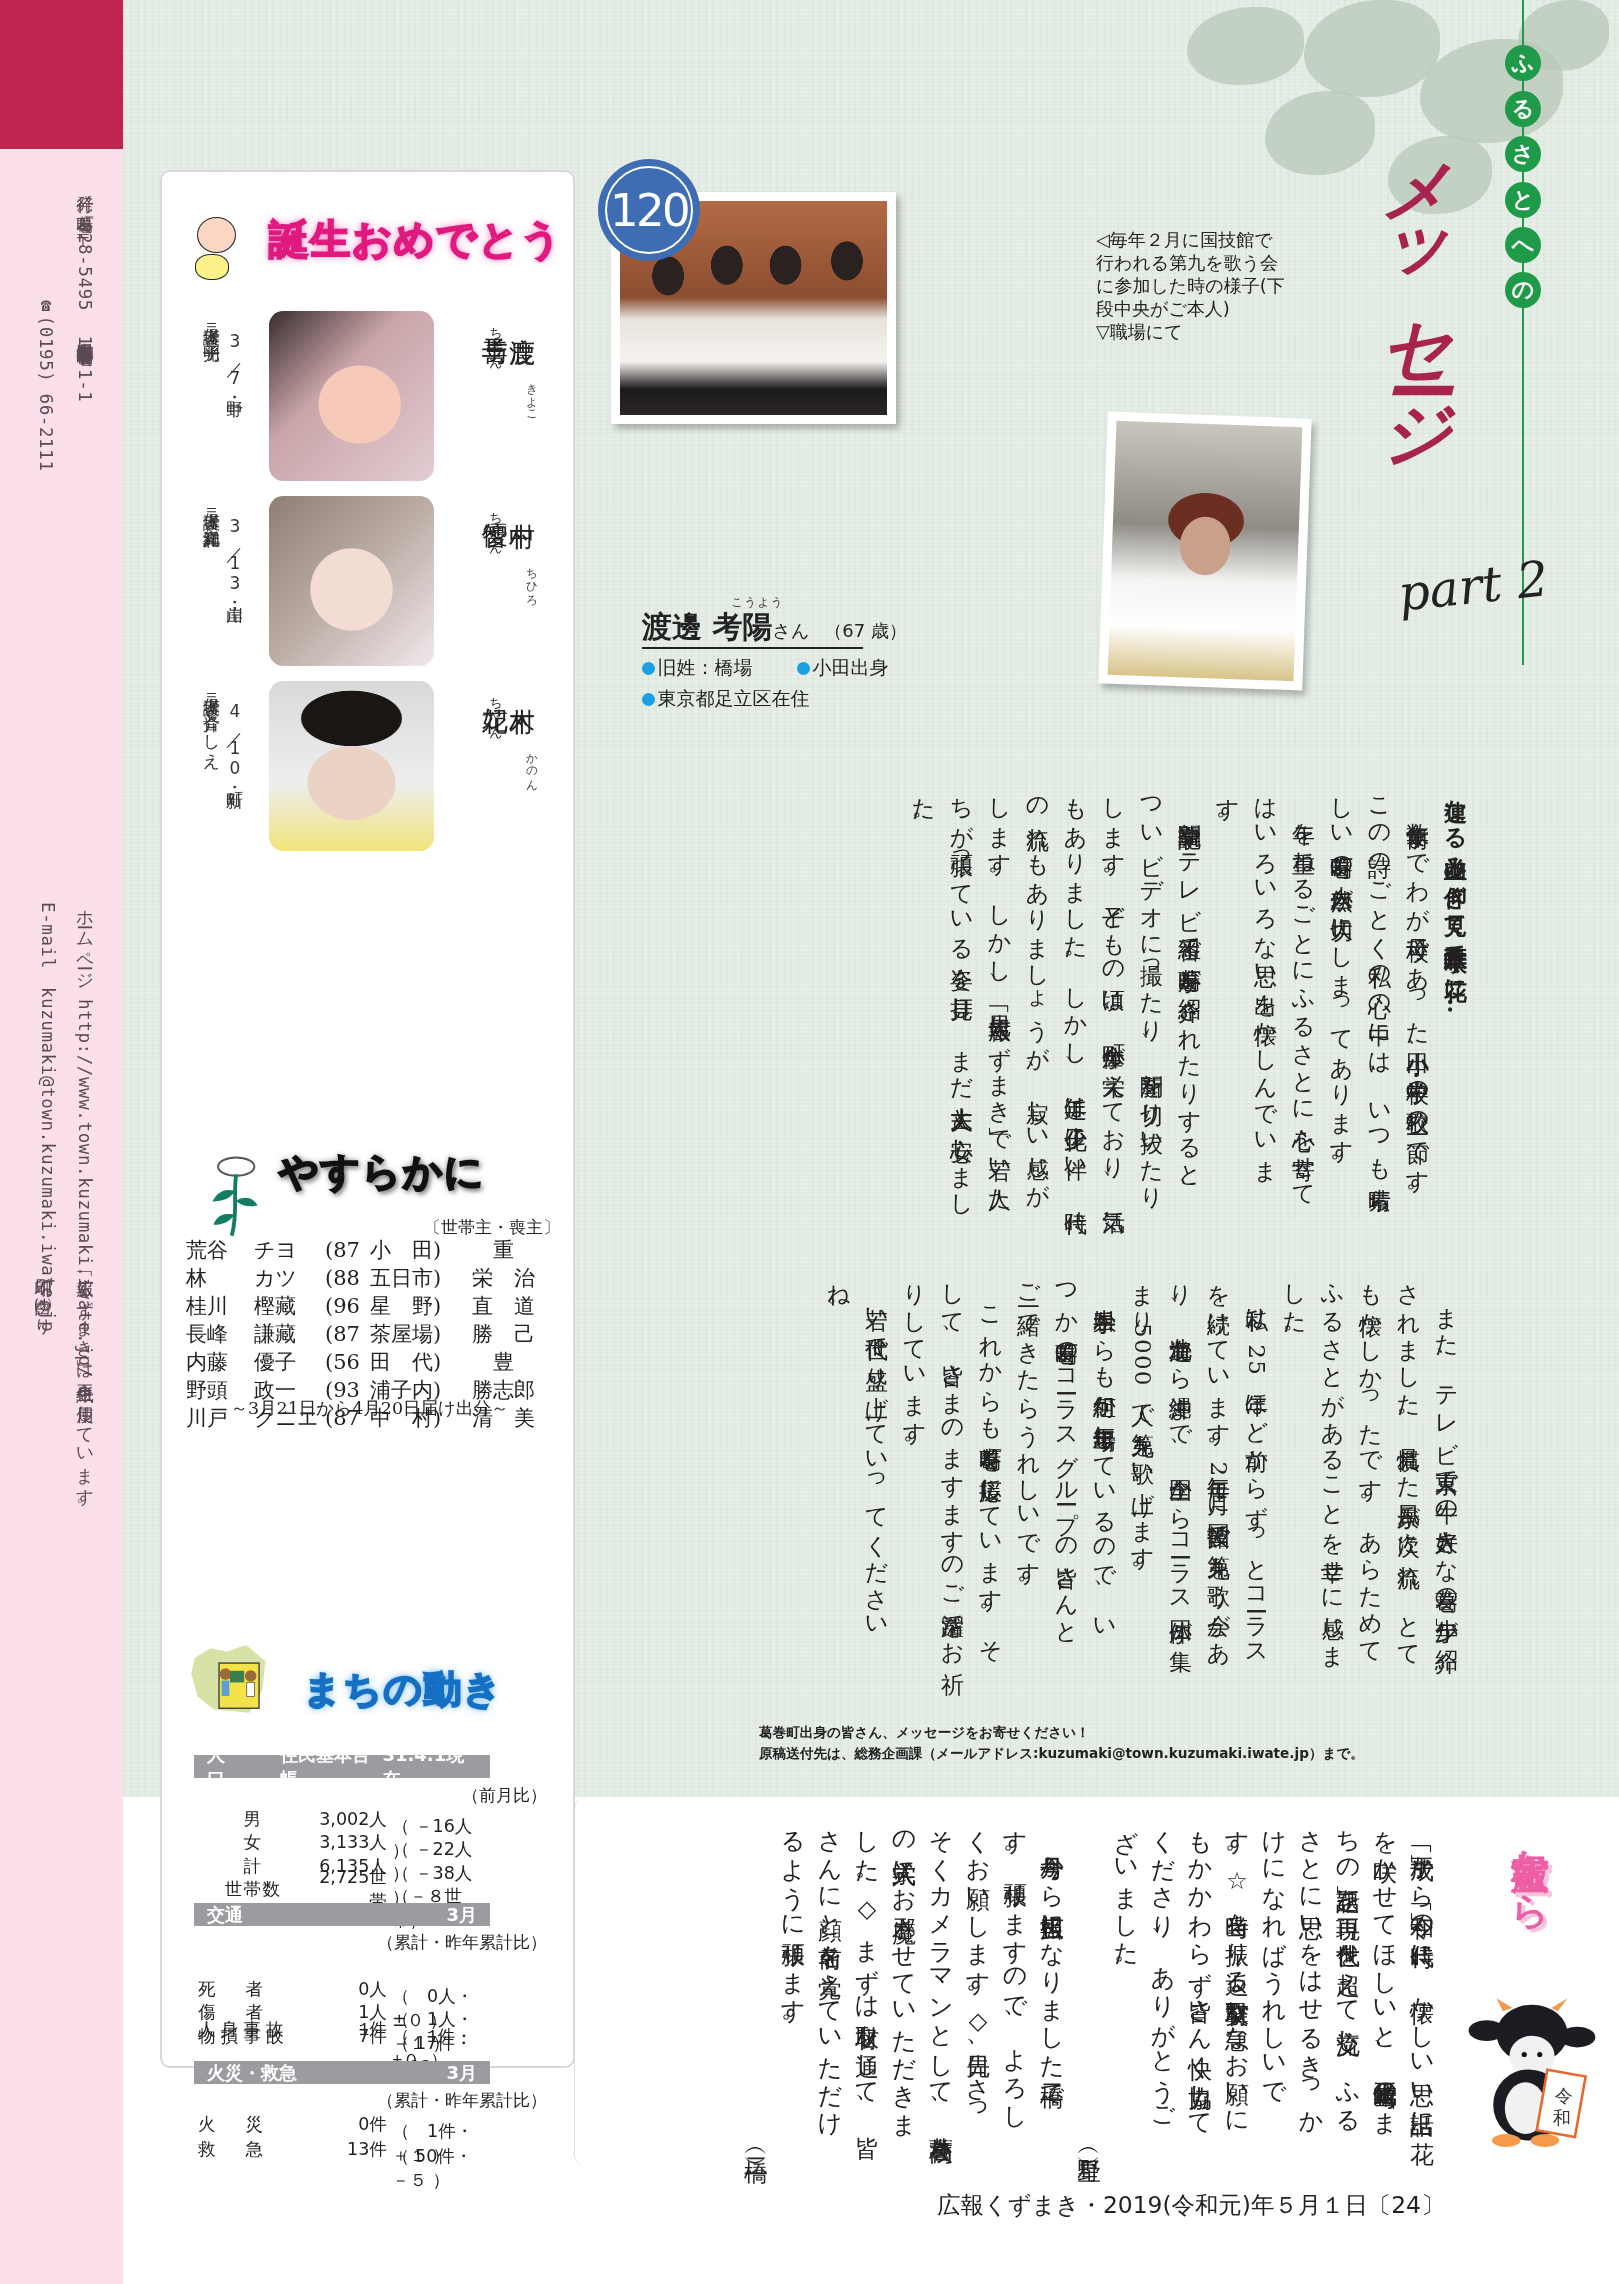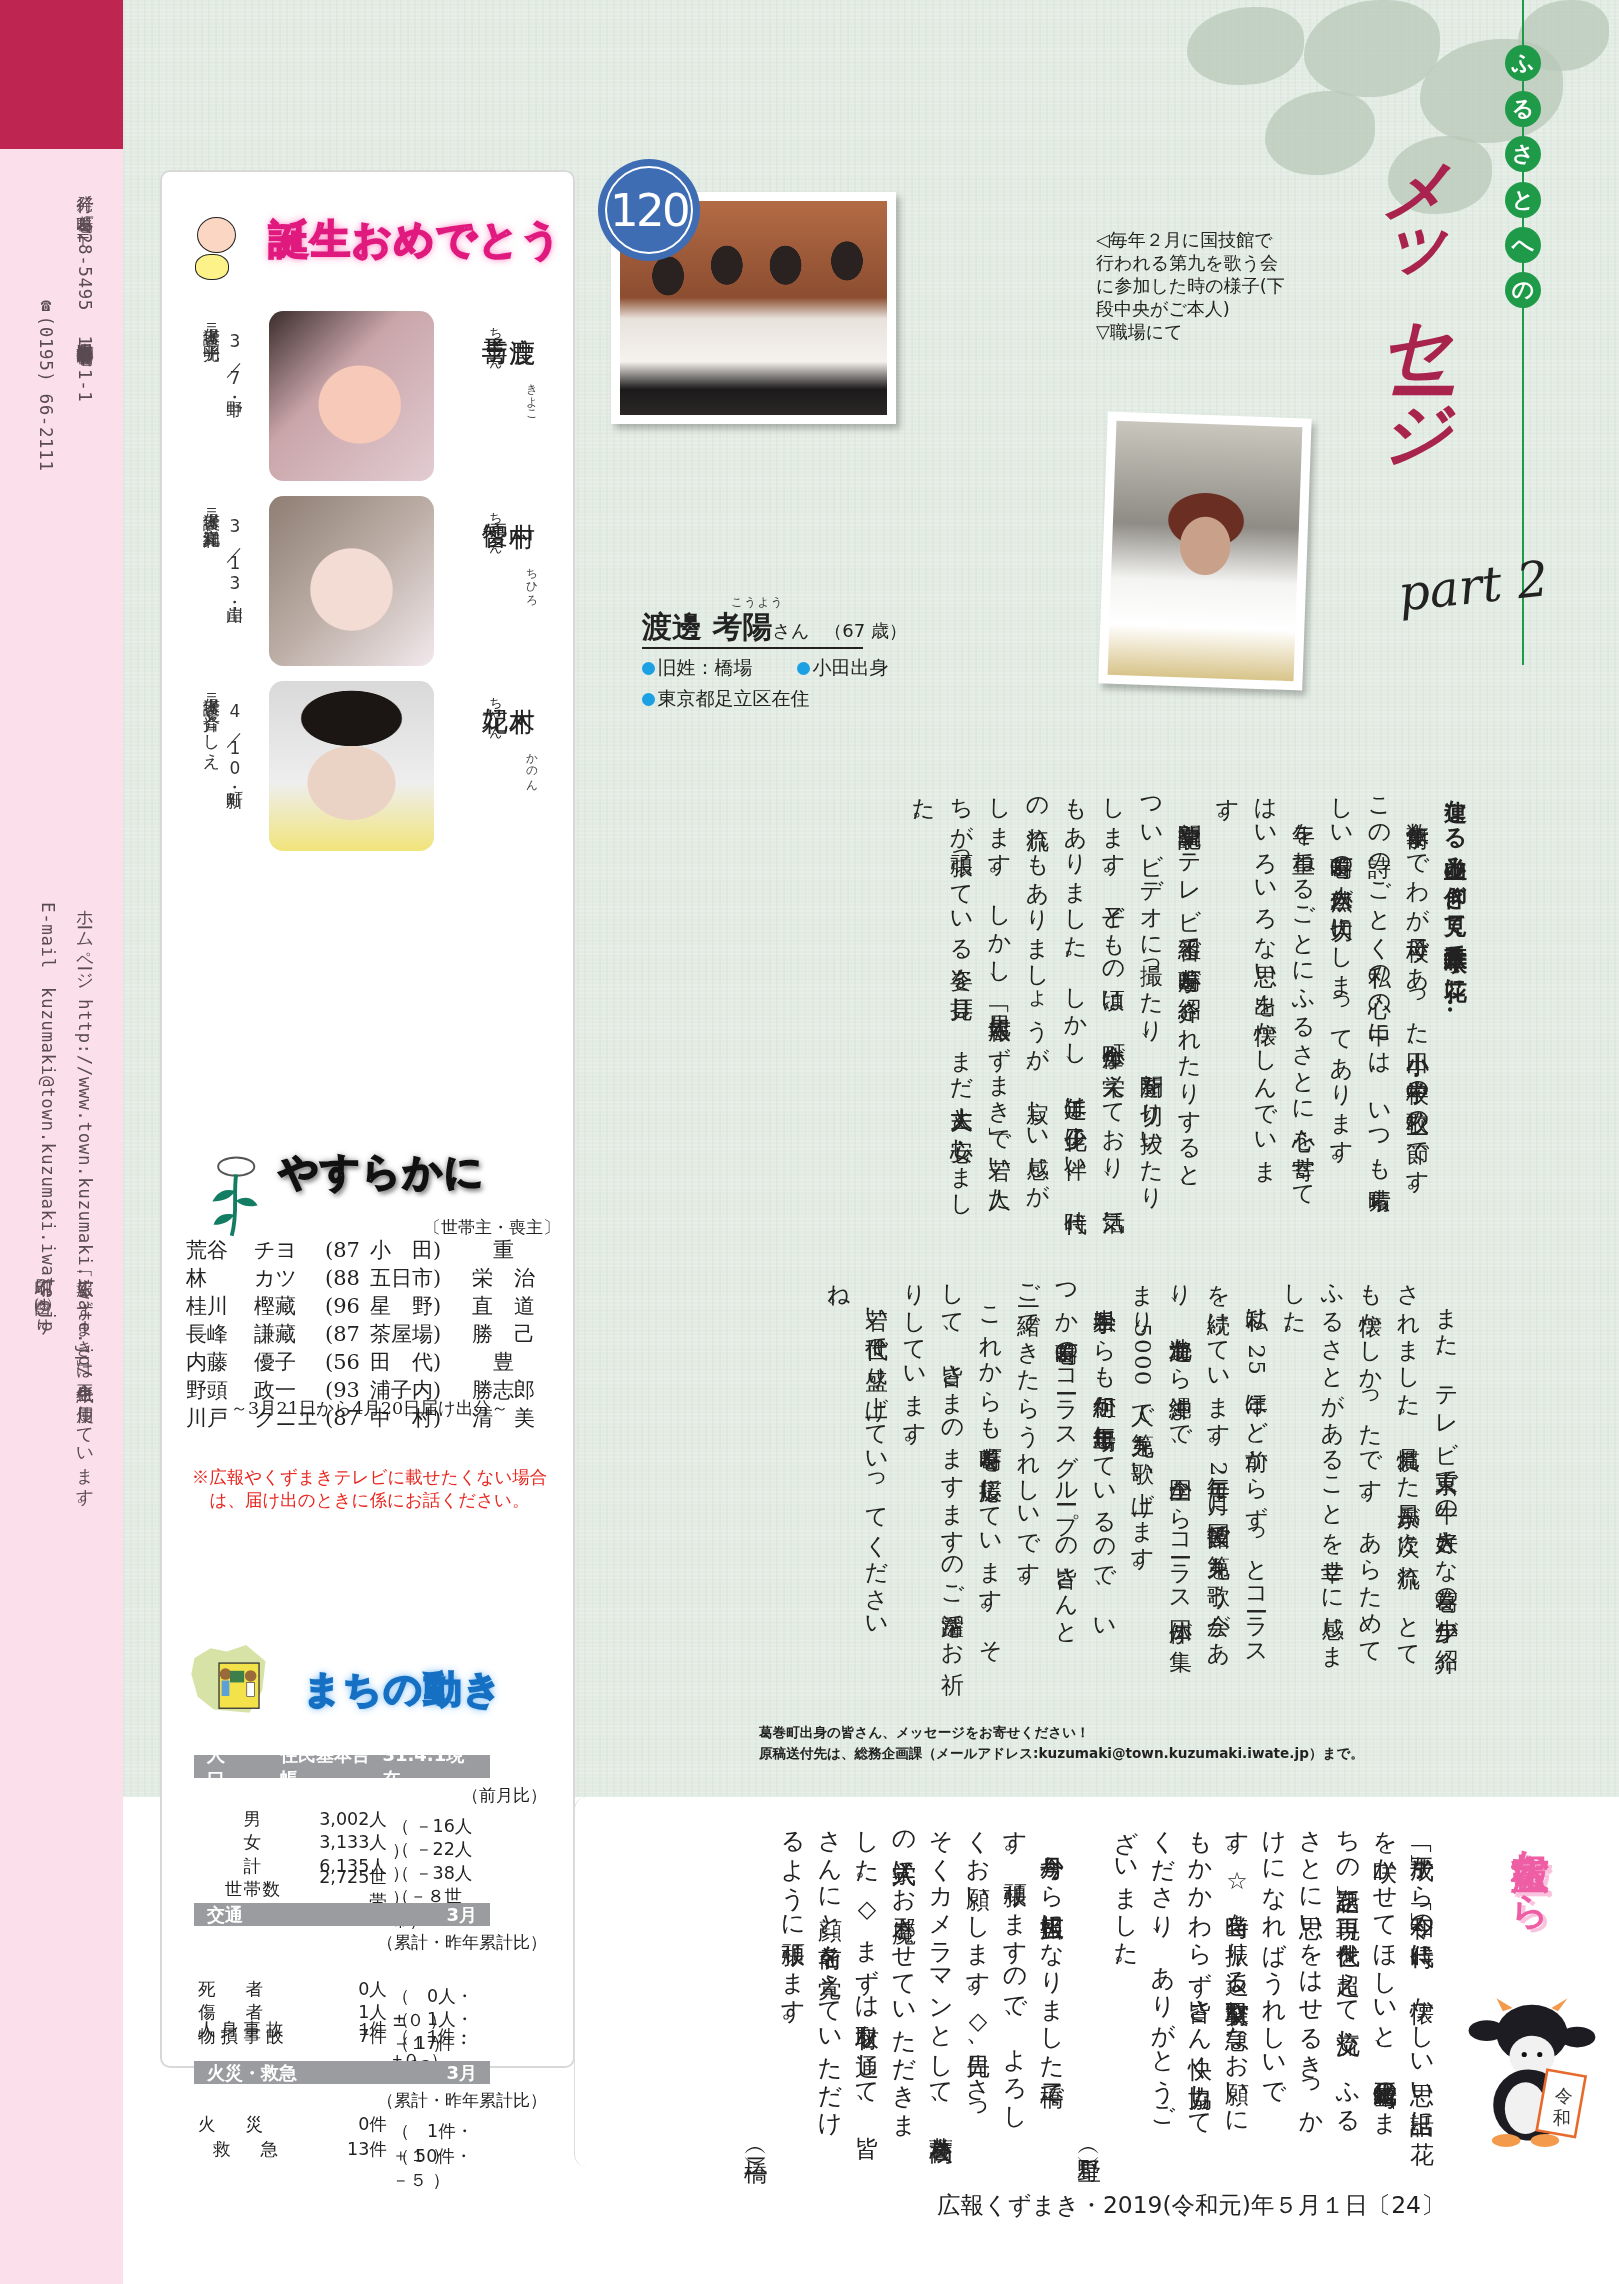--- a/index.html
+++ b/index.html
@@ -387,21 +387,20 @@
       <tr>
           <td class="c1">川戸</td>
           <td class="c2">クニエ</td>
           <td class="c3">(87</td>
           <td class="c4">中　村)</td>
           <td class="c5">清　美</td>
         </tr>
     </tbody>
   </table>
   <div class="obit-period">～3月21日から4月20日届け出分～</div>
-  <div class="obit-note">※広報やくずまきテレビに載せたくない場合は、届け出のときに係にお話ください。</div>
 
   <svg class="town-icon" viewBox="0 0 130 110">
     <path d="M10 20 L35 5 L60 10 L90 0 L120 25 L115 70 L95 105 L40 100 L15 80 L5 45Z" fill="#d7e3a6"></path>
     <rect x="48" y="28" width="62" height="70" fill="#f4e24a" stroke="#333" stroke-width="2"></rect>
     <circle cx="58" cy="45" r="9" fill="#9a6a3a"></circle>
       <rect x="52" y="55" width="12" height="24" fill="#5d9fd8"></rect>
     <circle cx="97" cy="48" r="9" fill="#9a6a3a"></circle>
       <rect x="91" y="58" width="12" height="22" fill="#fff" stroke="#333"></rect>
     <rect x="65" y="40" width="22" height="18" fill="#3d7f4a"></rect>
   </svg>
@@ -464,21 +463,21 @@
     <span>火災・救急</span>
     <span class="bar-right">3月</span>
   </div>
   <div class="stat-note" style="top:1917px;">（累計・昨年累計比）</div>
   <div class="stat-row" style="top:1941px;">
       <span class="s-label left" style="letter-spacing:30px;">火災</span>
       <span class="s-value">0件</span>
       <span class="s-diff">（　1件・＋１ ）</span>
     </div>
   <div class="stat-row" style="top:1966px;">
-      <span class="s-label left" style="letter-spacing:30px;text-align:right;">救急</span>
+      <span class="s-label left" style="letter-spacing:30px;">救急</span>
       <span class="s-value">13件</span>
       <span class="s-diff">（ 50件・－５ ）</span>
     </div>
 </div>
 
 <div class="series-line"></div>
 <div class="series-circle" style="top:45px;">ふ</div>
 <div class="series-circle" style="top:91px;">る</div>
 <div class="series-circle" style="top:136px;">さ</div>
 <div class="series-circle" style="top:182px;">と</div>

